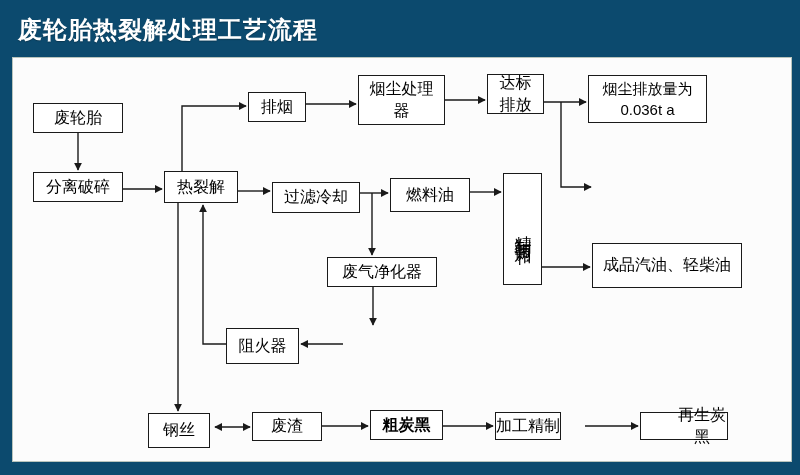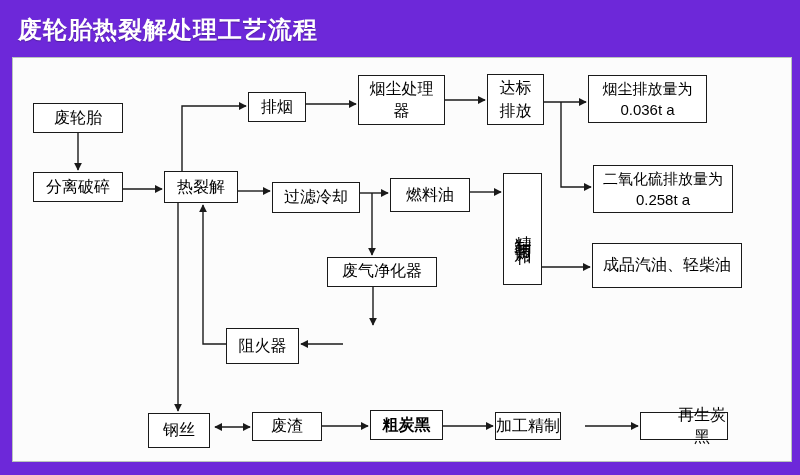--- a/index.html
+++ b/index.html
@@ -1,18 +1,18 @@
 <!DOCTYPE html>
 <html><head>
 <meta charset="utf-8">
 <style>
   html,body{margin:0;padding:0;}
   #stage{
     position:relative;width:800px;height:475px;overflow:hidden;
-    background:#6d28d9;
+    background:#0c4a6e;
     font-family:"Liberation Sans","DejaVu Sans",sans-serif;
   }
   #title{
     position:absolute;left:18px;top:14px;
     color:#ffffff;font-size:24px;font-weight:bold;letter-spacing:1px;
     text-shadow:0 1px 1px rgba(0,0,0,0.25);
   }
   #panel{
     position:absolute;left:12px;top:57px;width:780px;height:405px;
     background:#fcfcfc;border:1px solid #b9c4bc;box-sizing:border-box;
@@ -73,38 +73,36 @@
   <div class="node" style="left:33px;top:103px;width:90px;height:30px;">废轮胎</div>
 
   <div class="node" style="left:33px;top:172px;width:90px;height:30px;">分离破碎</div>
 
   <div class="node" style="left:164px;top:171px;width:74px;height:32px;">热裂解</div>
 
   <div class="node" style="left:248px;top:92px;width:58px;height:30px;">排烟</div>
 
   <div class="node wrapnarrow" style="left:358px;top:75px;width:87px;height:50px;">烟尘处理器</div>
 
-  <div class="node" style="left:487px;top:74px;width:57px;height:51px;">达标
+  <div class="node" style="left:487px;top:74px;width:57px;height:40px;">达标
 排放</div>
 
   <div class="node small" style="left:588px;top:75px;width:119px;height:48px;">烟尘排放量为
 0.036t a</div>
 
-  <div class="node small" style="left:593px;top:165px;width:140px;height:48px;">二氧化硫排放量为
-0.258t a</div>
 
   <div class="node" style="left:272px;top:182px;width:88px;height:31px;">过滤冷却</div>
 
   <div class="node" style="left:390px;top:178px;width:80px;height:34px;">燃料油</div>
 
   <div class="node vertical" style="left:503px;top:173px;width:39px;height:112px;">精制与调和</div>
 
   <div class="node" style="left:592px;top:243px;width:150px;height:45px;">成品汽油、轻柴油</div>
 
-  <div class="node" style="left:327px;top:257px;width:110px;height:30px;font-family:Liberation Mono, monospace;">废气净化器</div>
+  <div class="node" style="left:327px;top:257px;width:110px;height:30px;">废气净化器</div>
 
 
   <div class="node" style="left:226px;top:328px;width:73px;height:36px;">阻火器</div>
 
   <div class="node" style="left:148px;top:413px;width:62px;height:35px;">钢丝</div>
 
   <div class="node" style="left:252px;top:412px;width:70px;height:29px;">废渣</div>
 
   <div class="node" style="left:370px;top:410px;width:73px;height:30px;font-weight:bold;">粗炭黑</div>
 

